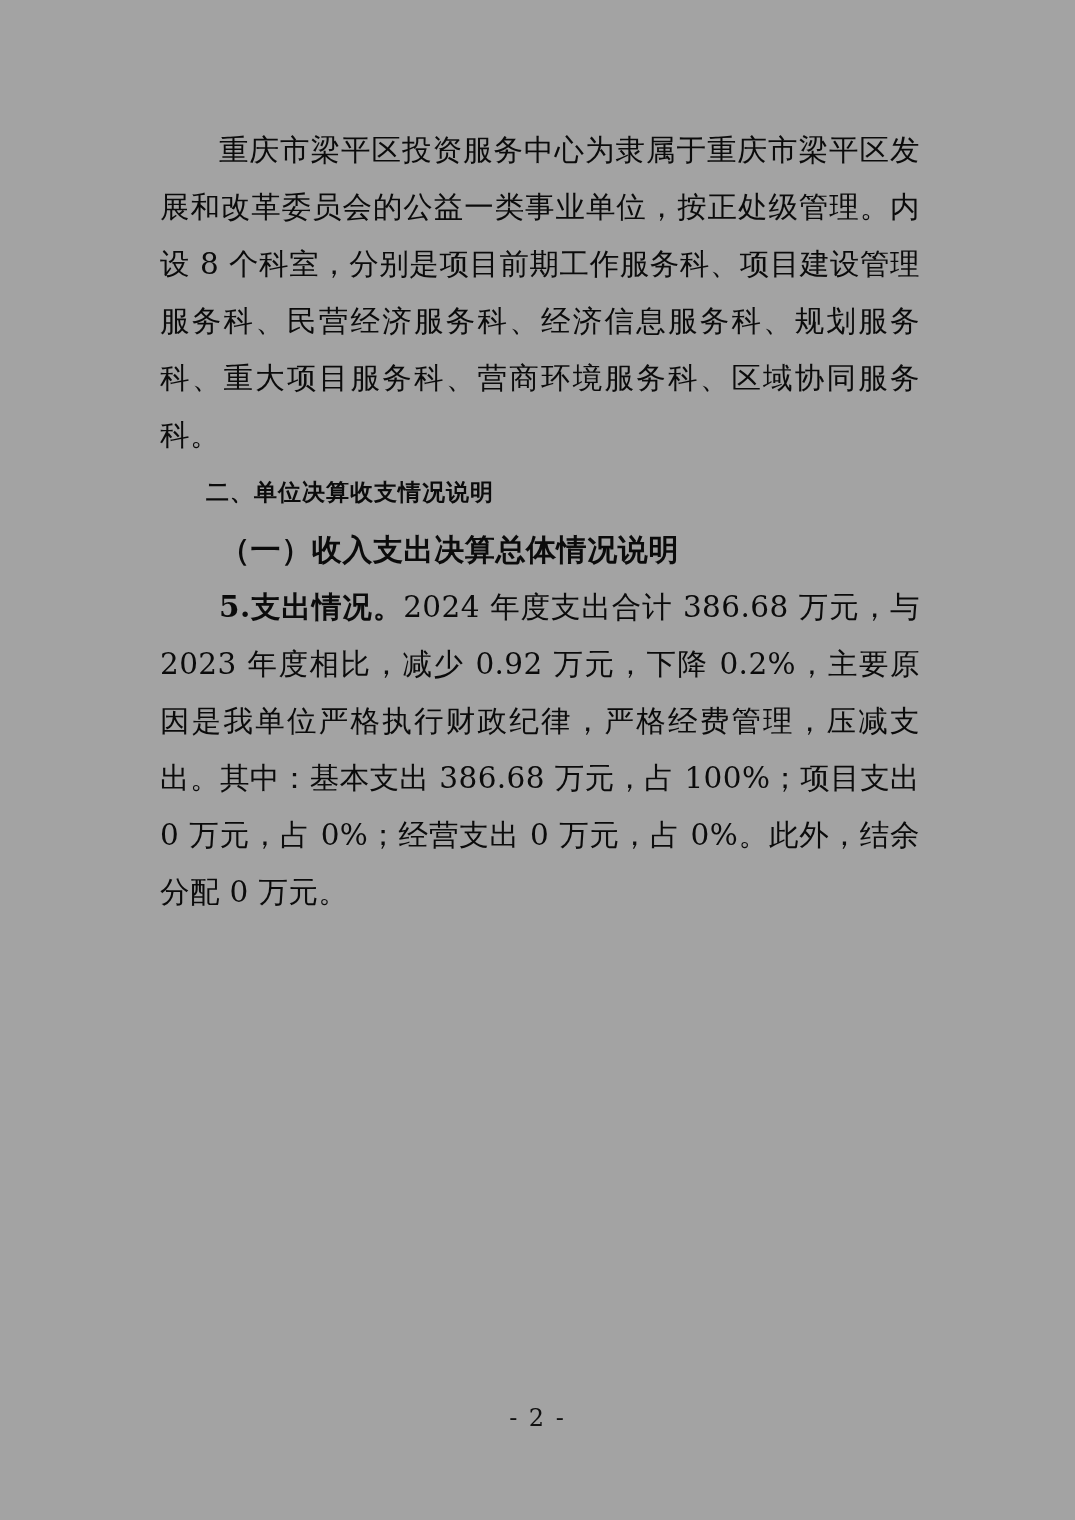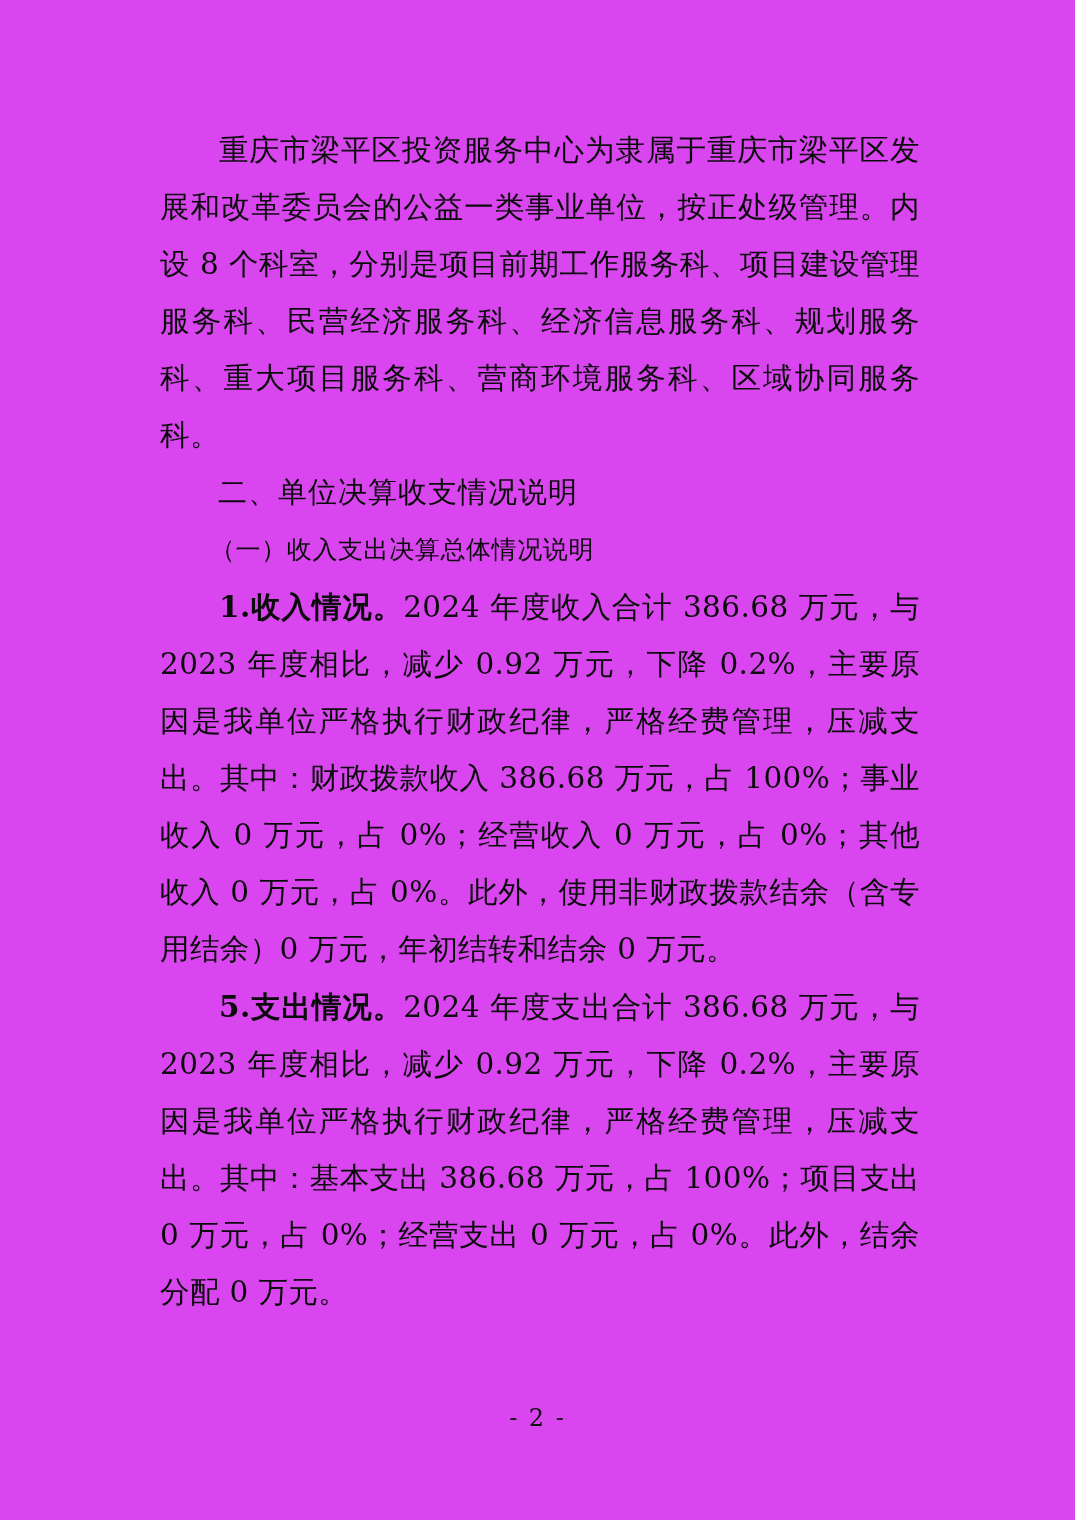--- a/index.html
+++ b/index.html
@@ -4,21 +4,21 @@
 <style>
   html, body {
     margin: 0;
     padding: 0;
     background: #ffffff;
   }
   .page {
     position: relative;
     width: 1075px;
     height: 1520px;
-    background: #d946ef;
+    background: #a3a3a3;
     box-sizing: border-box;
     overflow: hidden;
     font-family: "DejaVu Serif", "Liberation Serif", serif;
     color: #0b0b0b;
   }
   .body-area {
     position: absolute;
     left: 160px;
     top: 122px;
     width: 760px;
@@ -29,30 +29,30 @@
     line-height: 57px;
     text-align: justify;
     text-justify: inter-ideograph;
     letter-spacing: 0.4px;
   }
   .para {
     text-indent: 2em;
   }
   .heading {
     text-indent: 2em;
-    font-weight: normal;
+    font-weight: bold;
     font-family: "DejaVu Sans", "Liberation Sans", sans-serif;
-    font-size: 29px;
+    font-size: 23px;
     letter-spacing: 1px;
   }
   .subheading {
     text-indent: 2em;
-    font-weight: normal;
+    font-weight: bold;
     font-family: "DejaVu Sans", "Liberation Sans", sans-serif;
-    font-size: 25px;
+    font-size: 30px;
     letter-spacing: 0.6px;
   }
   .lead {
     font-weight: bold;
   }
   .footer {
     position: absolute;
     left: 0;
     top: 1404px;
     width: 1075px;
@@ -72,20 +72,19 @@
 <div class="page">
   <div class="body-area">
 
     <p class="para">重庆市梁平区投资服务中心为隶属于重庆市梁平区发展和改革委员会的公益一类事业单位，按正处级管理。内设 8 个科室，分别是项目前期工作服务科、项目建设管理服务科、民营经济服务科、经济信息服务科、规划服务科、重大项目服务科、营商环境服务科、区域协同服务科。</p>
 
     <p class="heading">二、单位决算收支情况说明</p>
 
     <p class="subheading">（一）收入支出决算总体情况说明</p>
 
 
-    <p class="para"><span class="lead">1.收入情况。</span><span>2024 年度收入合计 386.68 万元，与 2023 年度相比，减少 0.92 万元，下降 0.2%，主要原因是我单位严格执行财政纪律，严格经费管理，压减支出。其中：财政拨款收入 386.68 万元，占 100%；事业收入 0 万元，占 0%；经营收入 0 万元，占 0%；其他收入 0 万元，占 0%。此外，使用非财政拨款结余（含专用结余）0 万元，年初结转和结余 0 万元。</span></p>
 
     <p class="para"><span class="lead">5.支出情况。</span><span>2024 年度支出合计 386.68 万元，与 2023 年度相比，减少 0.92 万元，下降 0.2%，主要原因是我单位严格执行财政纪律，严格经费管理，压减支出。其中：基本支出 386.68 万元，占 100%；项目支出 0 万元，占 0%；经营支出 0 万元，占 0%。此外，结余分配 0 万元。</span></p>
 
   </div>
 
   <div class="footer">- 2 -</div>
 </div>
 
 </body></html>

